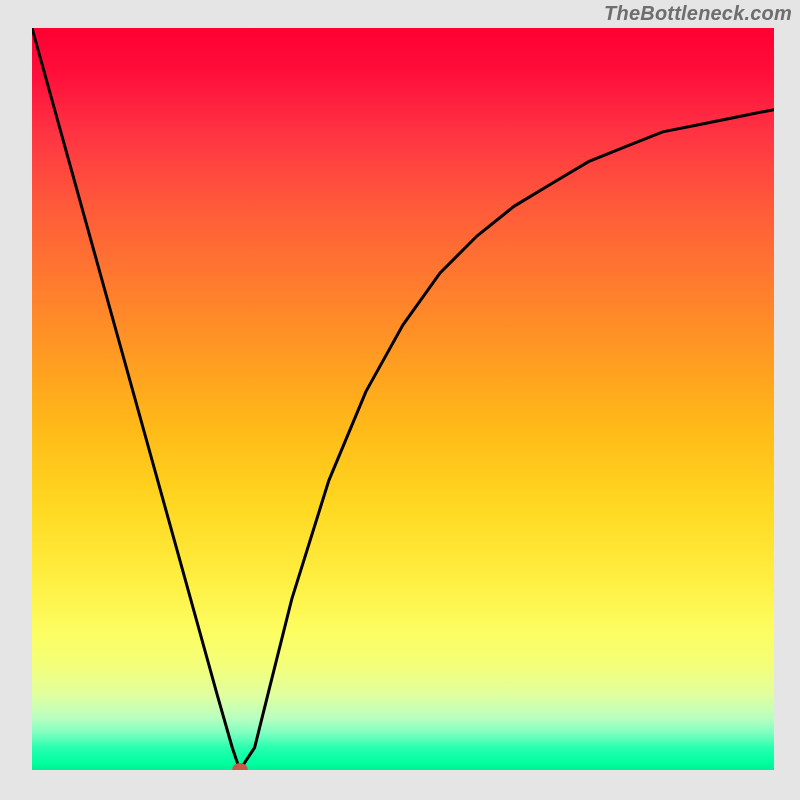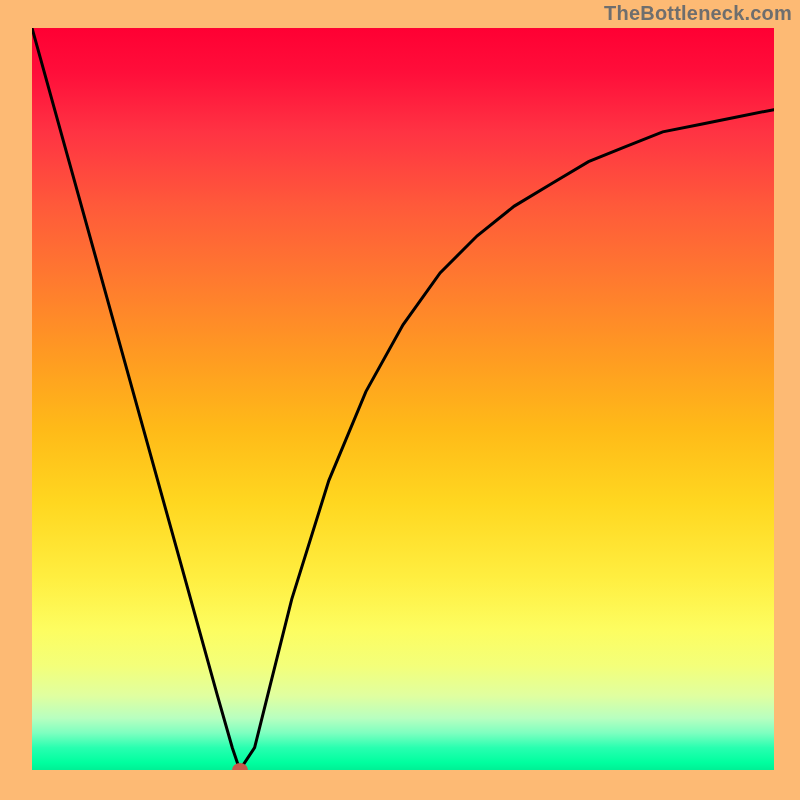--- a/index.html
+++ b/index.html
@@ -8,21 +8,22 @@
     width: 800px;
     height: 800px;
     background: #000;
     font-family: Arial, Helvetica, sans-serif;
     overflow: hidden;
   }
   .frame {
     position: relative;
     width: 800px;
     height: 800px;
-    background: #fdba74;
+    background: #e5e5e5;
+    font-style: italic;
   }
   .watermark {
     position: absolute;
     top: 2px;
     right: 8px;
     color: #6e6e6e;
     font-size: 20px;
     font-weight: 600;
     letter-spacing: 0.2px;
     z-index: 10;

